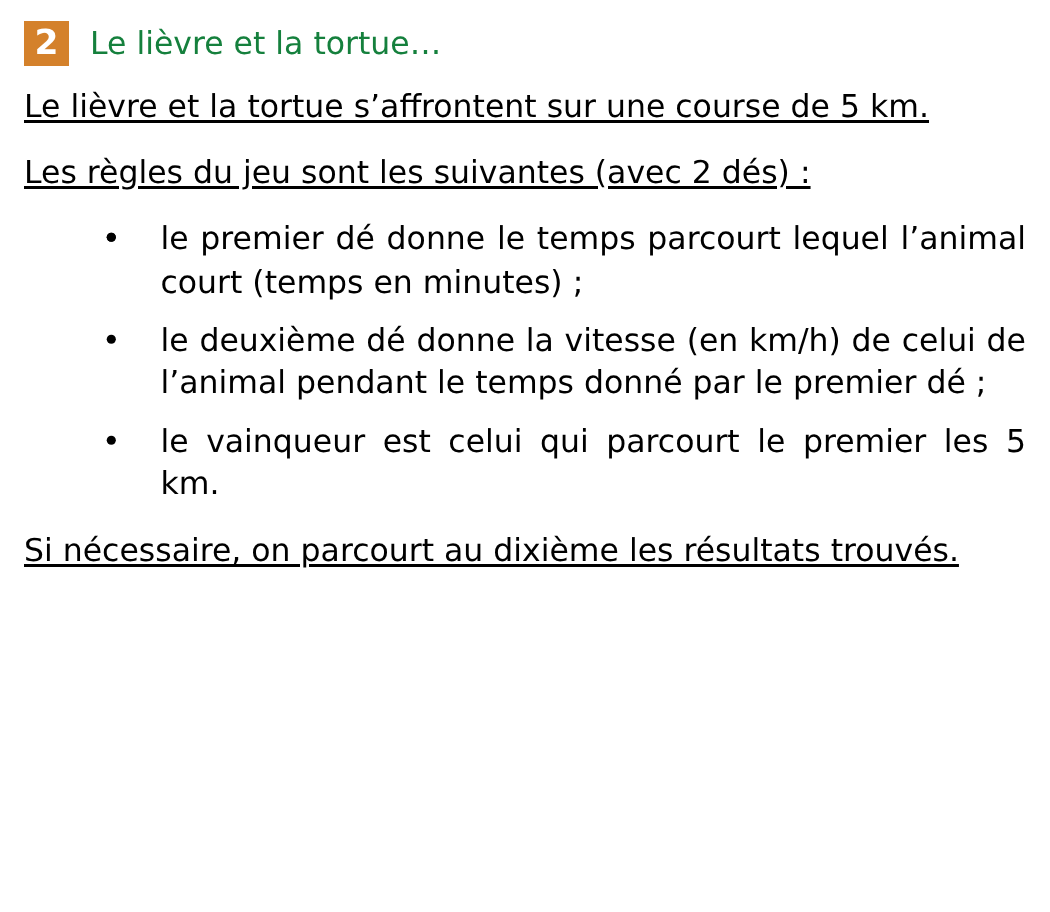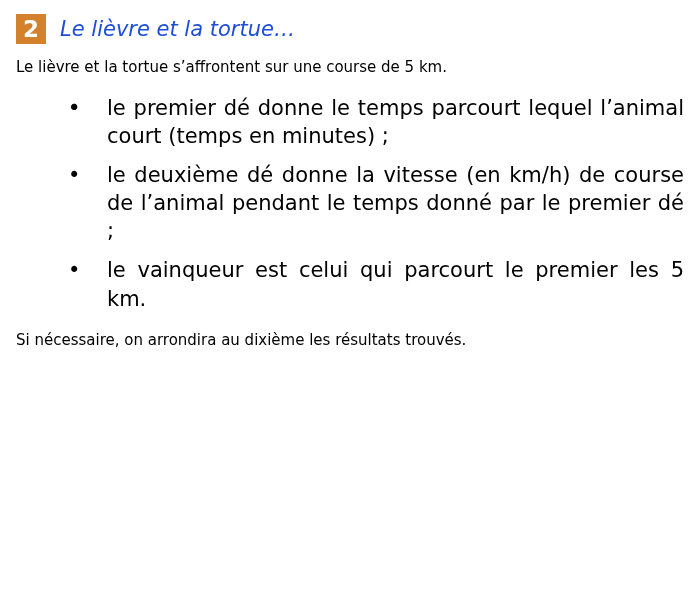--- a/index.html
+++ b/index.html
@@ -34,30 +34,30 @@
     font-weight: bold;
     line-height: 1;
     width: 30px;
     height: 30px;
     display: flex;
     align-items: center;
     justify-content: center;
     font-family: "DejaVu Sans", sans-serif;
   }
   .exercise-title {
-    font-style: italic;
     font-size: 21px;
-    color: #1d4ed8;
+    color: #15803d;
   }
   p.body-text {
-    font-size: 15px;
+    font-size: 21px;
     line-height: 1.32;
     margin: 0 0 16px 0;
     text-align: justify;
     text-justify: inter-word;
+    text-decoration: underline;
   }
   p.body-text.last {
     margin-bottom: 0;
   }
   ul.rules {
     list-style: none;
     margin: 0 0 16px 0;
     padding: 0 0 0 46px;
   }
   ul.rules li {
@@ -88,36 +88,37 @@
 
 <div class="page">
 
   <div class="exercise-header">
     <span class="exercise-number">2</span>
     <span class="exercise-title">Le lièvre et la tortue…</span>
   </div>
 
   <p class="body-text">Le lièvre et la tortue s’affrontent sur une course de 5 km.</p>
 
+  <p class="body-text">Les règles du jeu sont les suivantes (avec 2 dés) :</p>
 
   <div class="rules-wrap">
     <ul class="rules">
       <li>
         <span class="bullet">•</span>
       </li>
       <li>
         <span class="bullet">•</span>
         <span>le premier dé donne le temps parcourt lequel l’animal court (temps en minutes) ;</span>
       </li>
       <li>
         <span class="bullet">•</span>
-        <span>le deuxième dé donne la vitesse (en km/h) de course de l’animal pendant le temps donné par le premier dé ;</span>
+        <span>le deuxième dé donne la vitesse (en km/h) de celui de l’animal pendant le temps donné par le premier dé ;</span>
       </li>
       <li>
         <span class="bullet">•</span>
         <span>le vainqueur est celui qui parcourt le premier les 5 km.</span>
       </li>
     </ul>
   </div>
 
-  <p class="body-text last">Si nécessaire, on arrondira au dixième les résultats trouvés.</p>
+  <p class="body-text last">Si nécessaire, on parcourt au dixième les résultats trouvés.</p>
 
 </div>
 
 </body></html>

